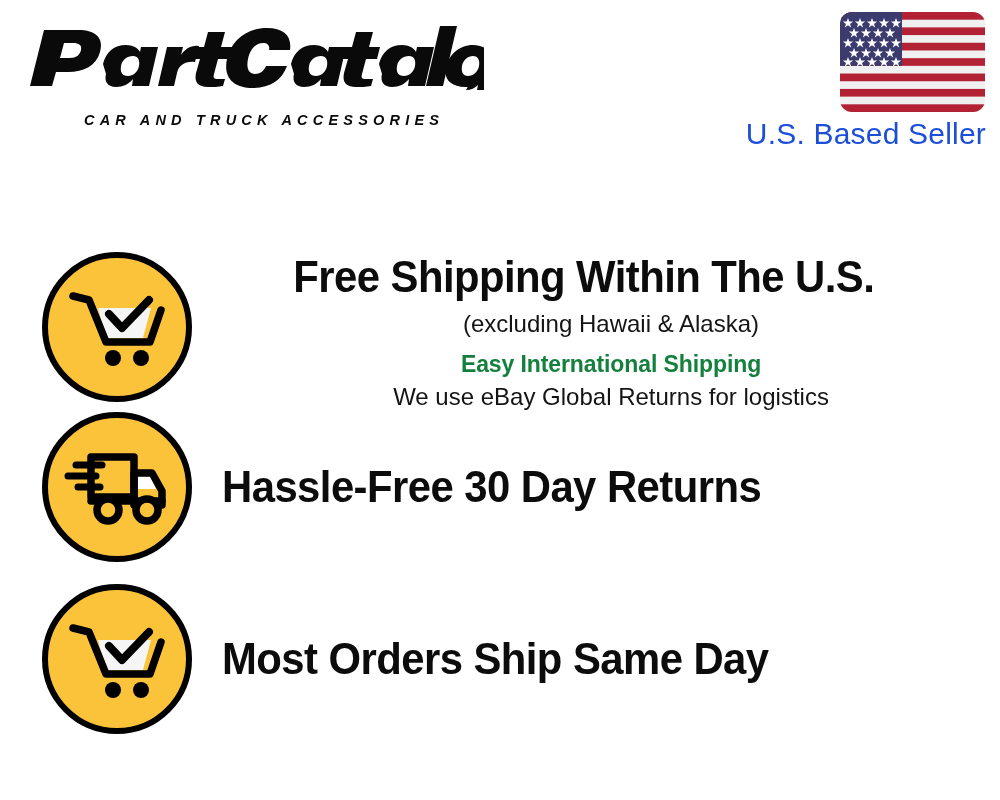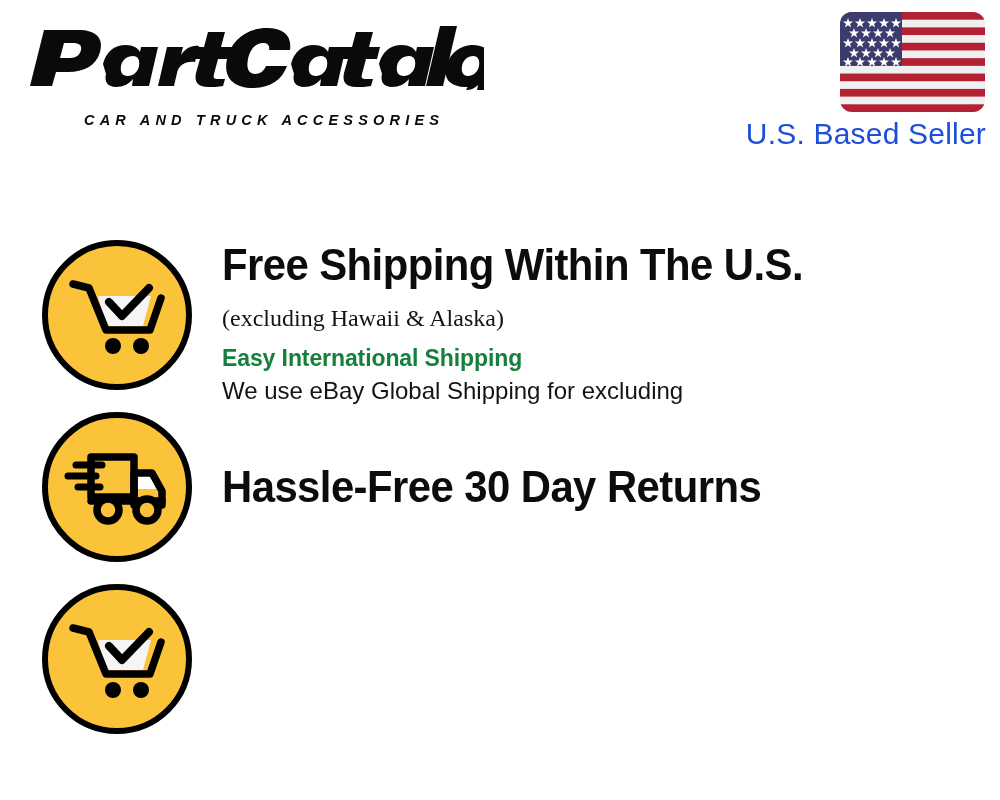--- a/index.html
+++ b/index.html
@@ -88,21 +88,21 @@
     width: 1000px;
   }
 
   .feature-row {
     position: absolute;
     left: 0;
     width: 1000px;
     display: flex;
     align-items: flex-start;
   }
-  .feature-row.row-1 { top: 0px;   height: 172px; }
+  .feature-row.row-1 { top: 12px;   height: 172px; text-align: center; }
   .feature-row.row-2 { top: 172px; height: 172px; }
   .feature-row.row-3 { top: 344px; height: 172px; }
 
   .icon-cell {
     position: relative;
     width: 222px;
     min-width: 222px;
     height: 150px;
     display: flex;
     align-items: flex-start;
@@ -137,27 +137,27 @@
     font-size: 45px;
     line-height: 50px;
     letter-spacing: -0.6px;
     color: #0c0c0c;
     white-space: nowrap;
     transform: scaleX(0.93);
     transform-origin: left center;
   }
 
   .feature-note {
-    font-family: Liberation Serif, serif;
+    font-family: Liberation Sans, sans-serif;
     font-weight: 400;
     font-size: 24px;
     line-height: 32px;
     color: #141414;
     white-space: nowrap;
-    margin-top: 12px;
+    margin-top: 6px;
   }
 
   .feature-subheading {
     font-family: "Liberation Sans", sans-serif;
     font-weight: 700;
     font-size: 23px;
     line-height: 31px;
     letter-spacing: -0.1px;
     color: #15803d;
     white-space: nowrap;
@@ -287,21 +287,21 @@
 
             <circle cx="48" cy="76" r="8" fill="#000000"></circle>
             <circle cx="76" cy="76" r="8" fill="#000000"></circle>
           </svg>
         </div>
       </div>
       <div class="text-cell">
         <div class="feature-heading">Free Shipping Within The U.S.</div>
         <div class="feature-note">(excluding Hawaii &amp; Alaska)</div>
         <div class="feature-subheading">Easy International Shipping</div>
-        <div class="feature-subnote">We use eBay Global Shipping for excluding</div>
+        <div class="feature-subnote">We use eBay Global Returns for logistics</div>
       </div>
     </div>
 
     <div class="feature-row row-2">
       <div class="icon-cell">
         <div class="icon-circle">
           <svg width="106" height="84" viewBox="0 0 106 84" aria-hidden="true">
 
             <path d="M73 30 L86 30 L92 44 L73 44 Z" fill="#FFFFFF"></path>
 
@@ -336,16 +336,19 @@
               <path d="M8 14 L24 18 L41 60 L85 60 L96 28"></path>
             </g>
             <g fill="none" stroke="#000000" stroke-width="8" stroke-linecap="round" stroke-linejoin="round">
               <path d="M44 32 L57 46 L84 18"></path>
             </g>
             <circle cx="48" cy="76" r="8" fill="#000000"></circle>
             <circle cx="76" cy="76" r="8" fill="#000000"></circle>
           </svg>
         </div>
       </div>
+      <div class="text-cell">
+        <div class="feature-heading">Most Orders Ship Same Day</div>
+      </div>
     </div>
 
   </div>
 </div>
 
 </body></html>

